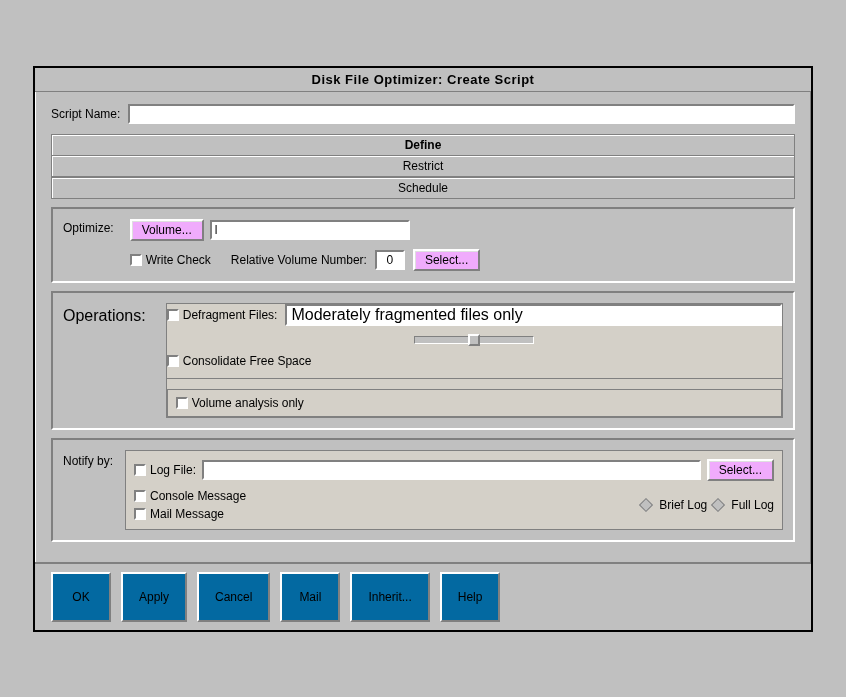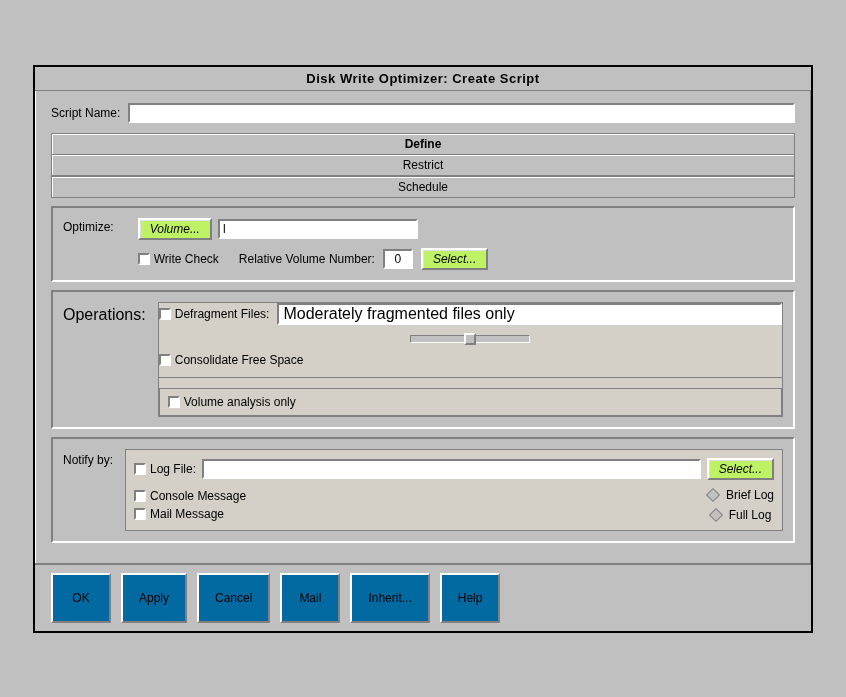--- a/index.html
+++ b/index.html
@@ -98,21 +98,21 @@
 
     
     .optimize-panel {
       display: flex;
       gap: 16px;
       align-items: flex-start;
     }
 
     .optimize-label {
       font-size: 12px;
-      margin-right: 8px;
+      margin-right: 0;
       white-space: nowrap;
       padding-top: 2px;
     }
 
     .optimize-options {
       display: flex;
       flex-direction: column;
       gap: 6px;
       border: 1px solid #808080;
       padding: 8px 12px;
@@ -150,25 +150,24 @@
     .volume-row {
       display: flex;
       align-items: center;
       gap: 6px;
     }
 
     .btn {
       padding: 2px 10px;
       border: 2px solid;
       border-color: #fff #808080 #808080 #fff;
-      background: #bef264;
+      background: #f0abfc;
       font-size: 12px;
       cursor: pointer;
       box-shadow: inset 1px 1px #dfdfdf;
-      font-style: italic;
     }
 
     .text-input {
       height: 20px;
       border: 2px solid;
       border-color: #808080 #fff #fff #808080;
       background: #fff;
       padding: 1px 3px;
       font-size: 12px;
     }
@@ -225,20 +224,21 @@
     }
 
     .operations-inner {
       flex: 1;
       border: 1px solid #808080;
       padding: 0;
       background: #d4d0c8;
       display: flex;
       flex-direction: column;
       gap: 8px;
+      margin-left: 8px;
     }
 
     .defrag-row {
       display: flex;
       align-items: center;
       gap: 8px;
     }
 
     .defrag-dropdown {
       flex: 1;
@@ -341,21 +341,20 @@
       display: flex;
       flex-direction: column;
       gap: 4px;
       flex: 1;
     }
 
     .log-options {
       display: flex;
       align-items: center;
       gap: 6px;
-      flex-direction: column;
     }
 
     
     .bottom-bar {
       border-top: 2px solid #808080;
       border-color: #808080 #808080 #808080 #808080;
       padding: 8px 16px;
       display: flex;
       gap: 10px;
       align-items: center;
@@ -378,21 +377,21 @@
       border-top: 1px solid #808080;
       margin: 2px 0;
     }
   </style>
 </head>
 <body>
 
 <div class="window">
 
   <div class="title-bar">
-    <span>Disk Write Optimizer: Create Script</span>
+    <span>Disk File Optimizer: Create Script</span>
   </div>
 
   <div class="window-content">
 
     <div class="script-name-row">
       <span class="script-name-label">Script Name:</span>
       <input class="script-name-input" type="text" value="" style="">
     </div>
 
     <div class="tabs-row">

